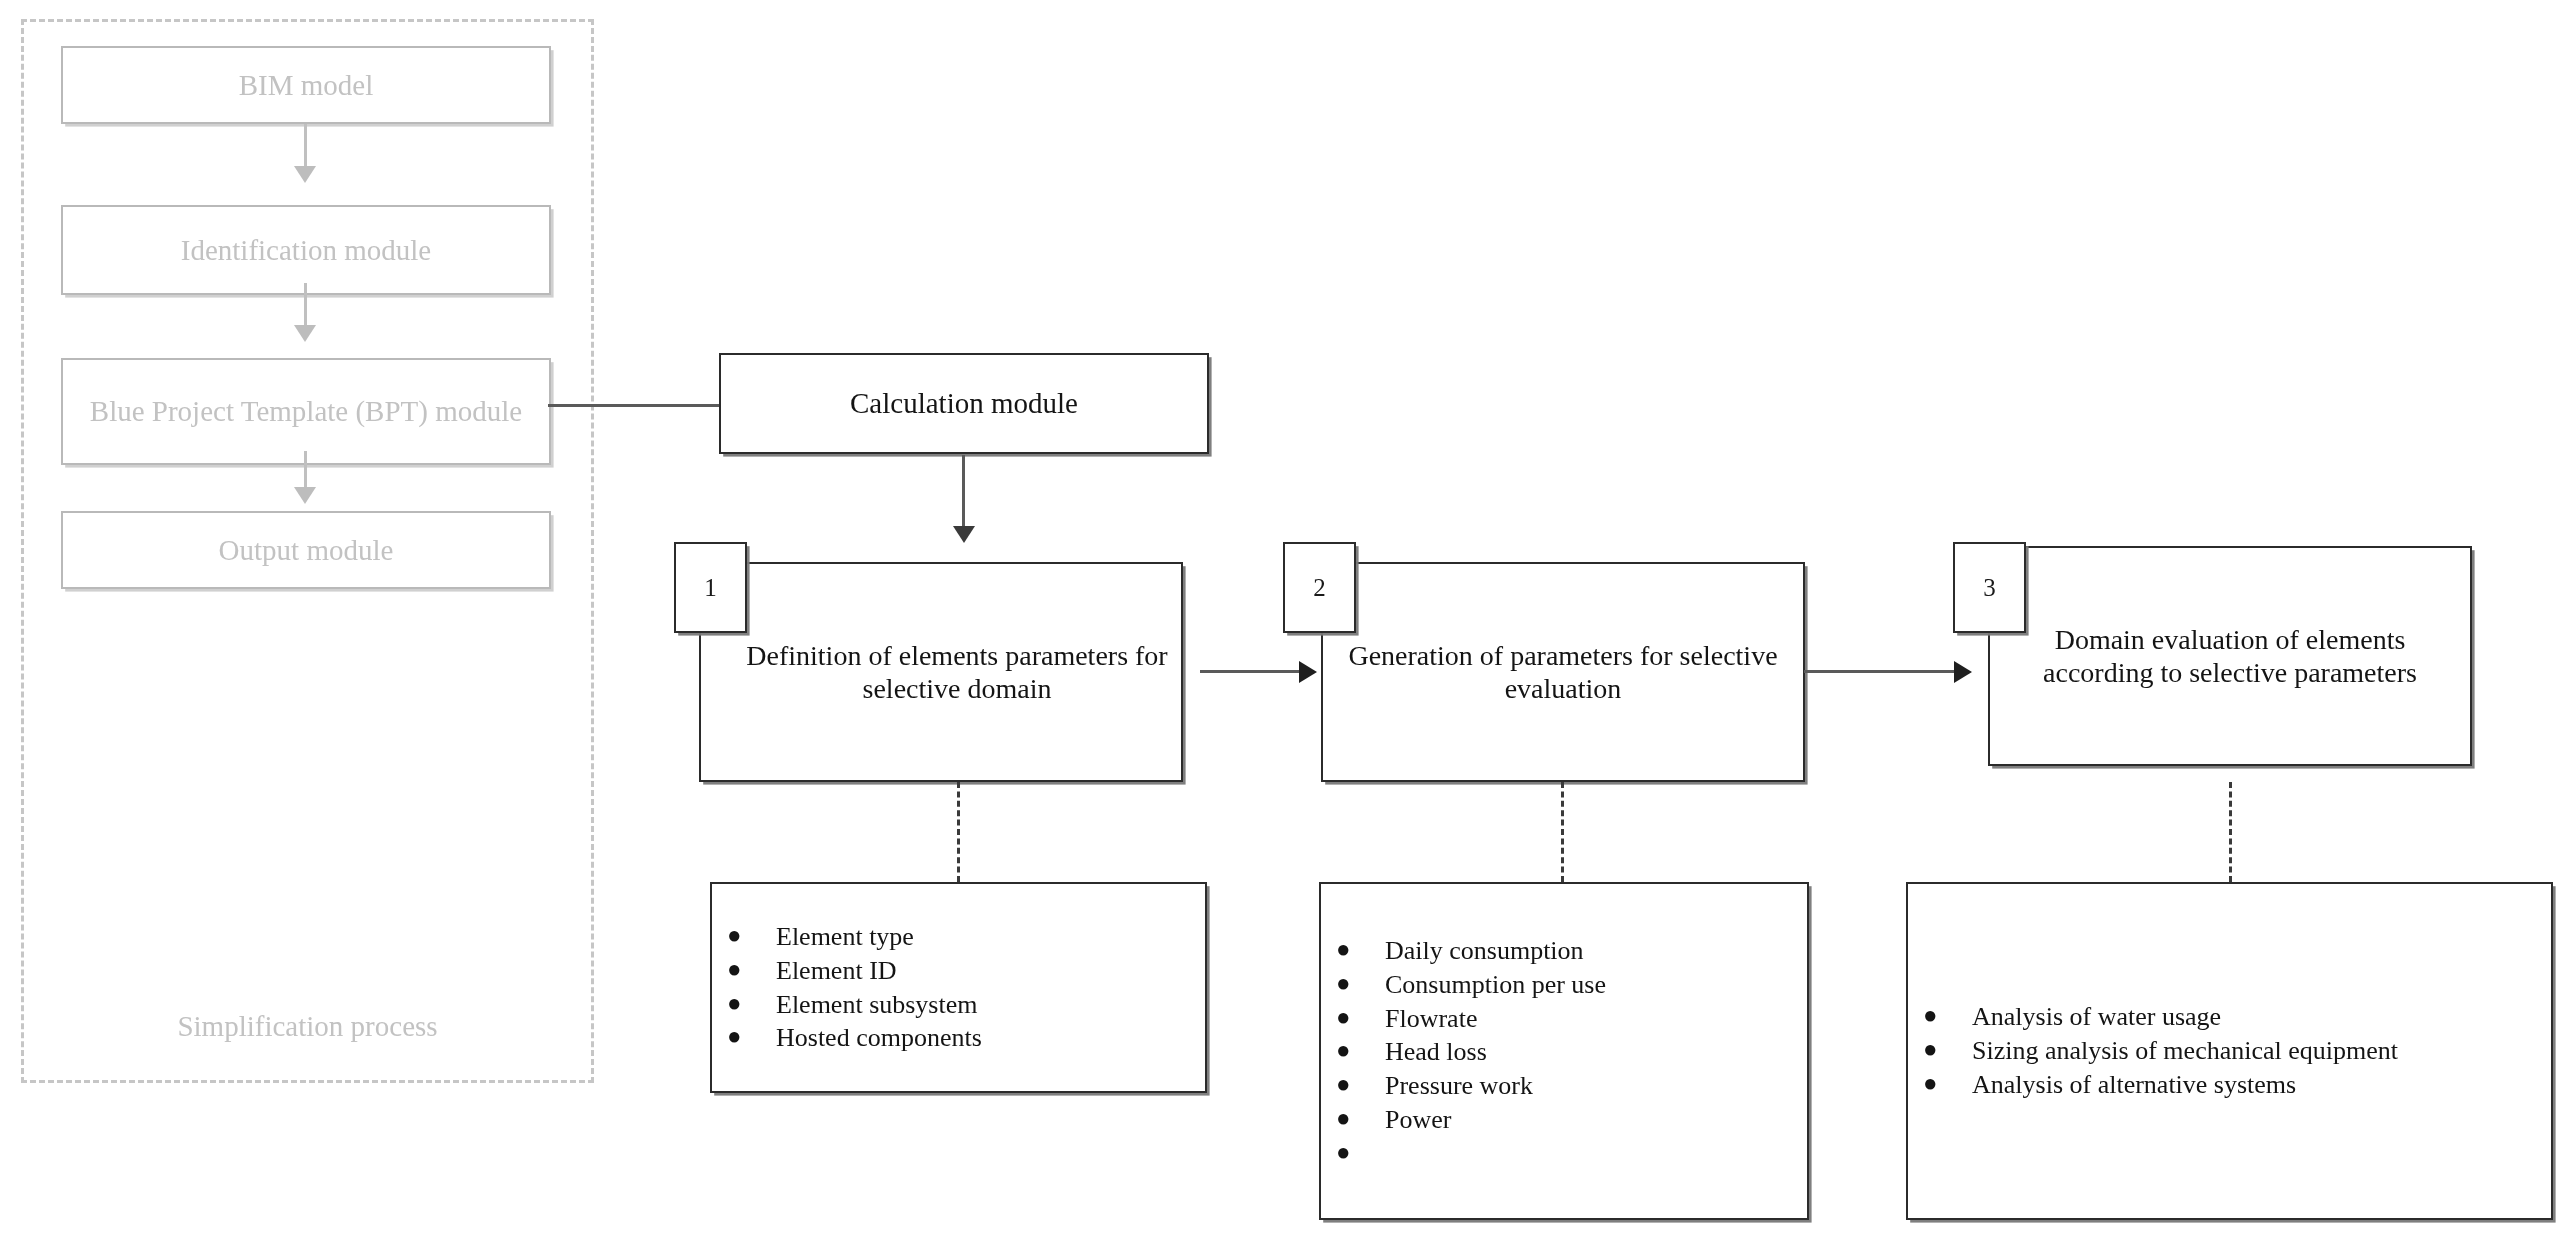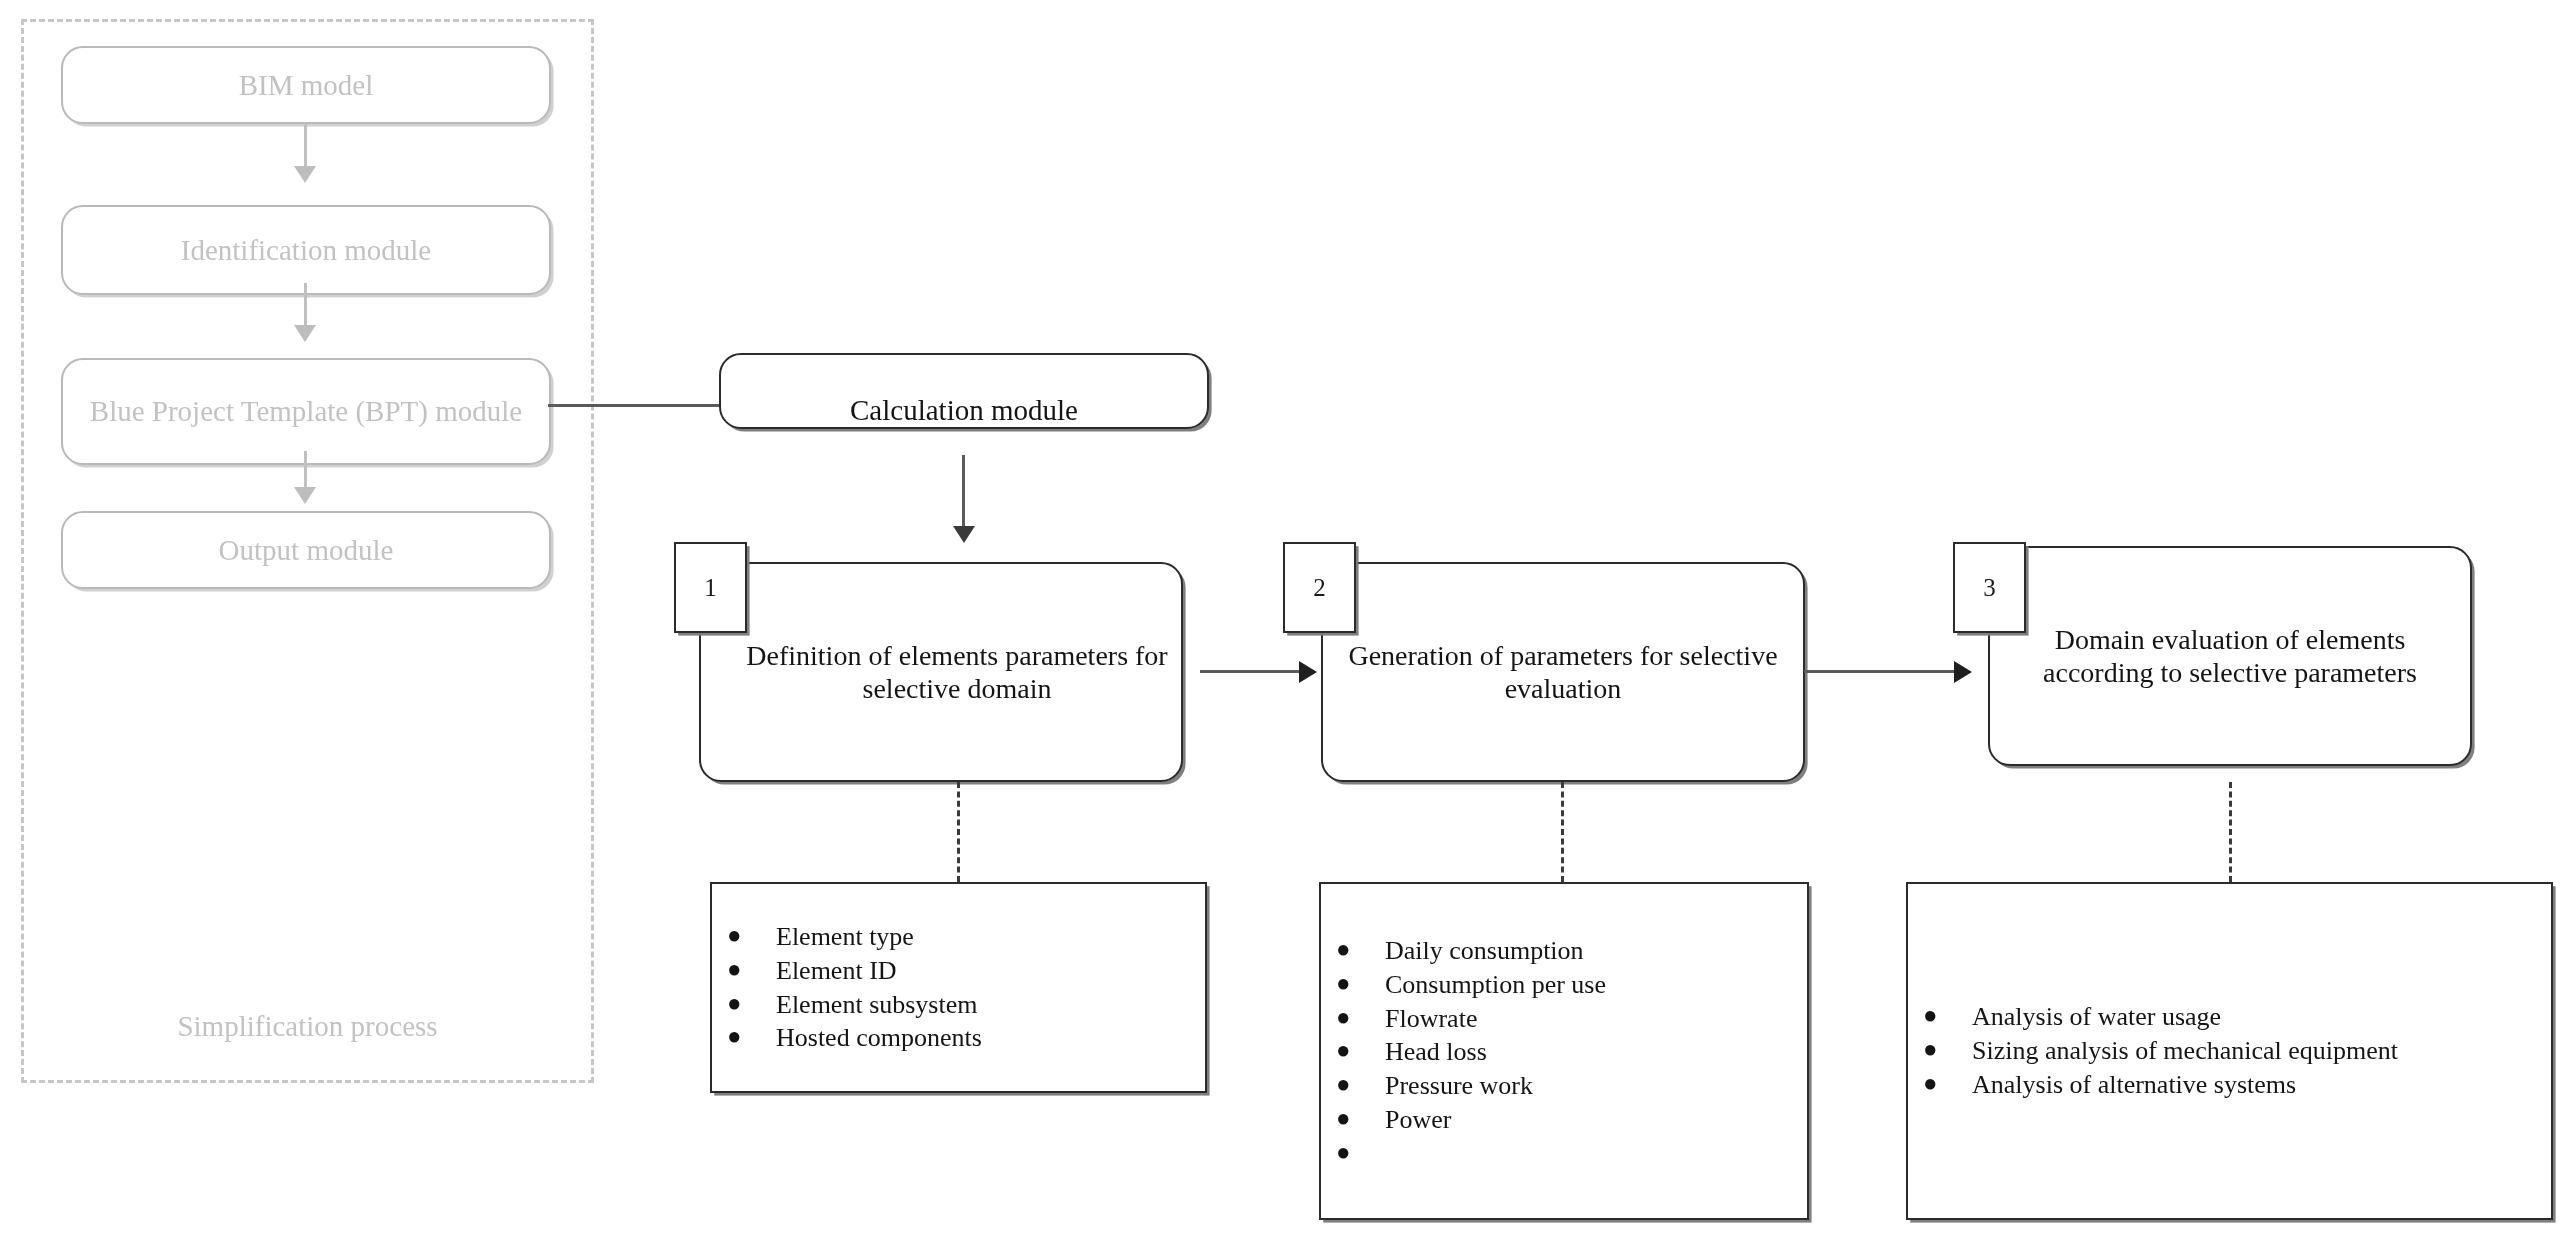--- a/index.html
+++ b/index.html
@@ -20,21 +20,20 @@
 
   
   .box {
     position: absolute;
     box-sizing: border-box;
     background: #ffffff;
     display: flex;
     align-items: center;
     justify-content: center;
     text-align: center;
-    border-radius: 22px;
   }
   .box-dark {
     border: 2.5px solid #2b2b2b;
     box-shadow: 3.4px 3.4px 0 -0.8px rgba(120,120,120,0.95);
   }
   .box-faded {
     border: 2.5px solid #b9b9b9;
     color: #c2c2c2;
     box-shadow: 3.4px 3.4px 0 -0.8px rgba(205,205,205,0.95);
   }
@@ -170,21 +169,21 @@
   <div class="arrow-down arrow-down-faded" style="left:294px; top:487px;"></div>
 
   <div class="box box-faded" style="left:61px; top:511px; width:490px; height:78px;">
     <span class="box-label" style="font-size:29px;">Output module</span>
   </div>
 
   <div class="panel-caption" style="left:21px; top:1010px; width:573px; font-size:29px;">Simplification process</div>
 
   <div class="conn conn-h" style="left:548px; top:404px; width:173px;"></div>
 
-  <div class="box box-dark" style="left:719px; top:353px; width:490px; height:76px;align-items:flex-end;">
+  <div class="box box-dark" style="left:719px; top:353px; width:490px; height:101px;">
     <span class="box-label" style="font-size:29px; color:#141414;">Calculation module</span>
   </div>
 
   <div class="conn conn-v" style="left:962px; top:455px; height:79px;"></div>
   <div class="arrow-down" style="left:953px; top:526px;"></div>
 
   <div class="badge" style="left:674px; top:542px; width:73px; height:91px;">
     <span>1</span>
   </div>
   <div class="box box-dark" style="left:699px; top:562px; width:484px; height:220px;padding-left:32px;">

